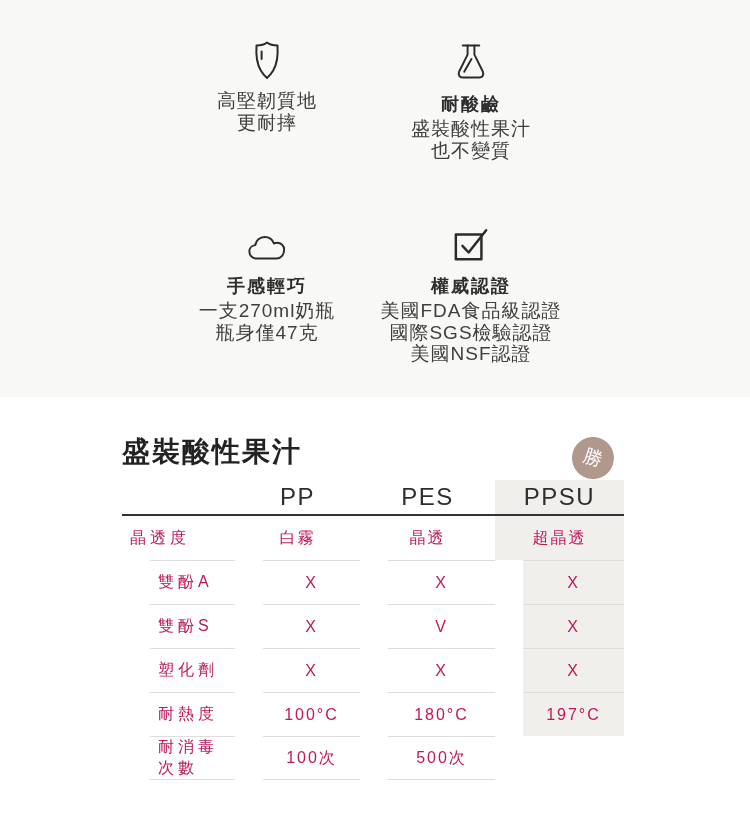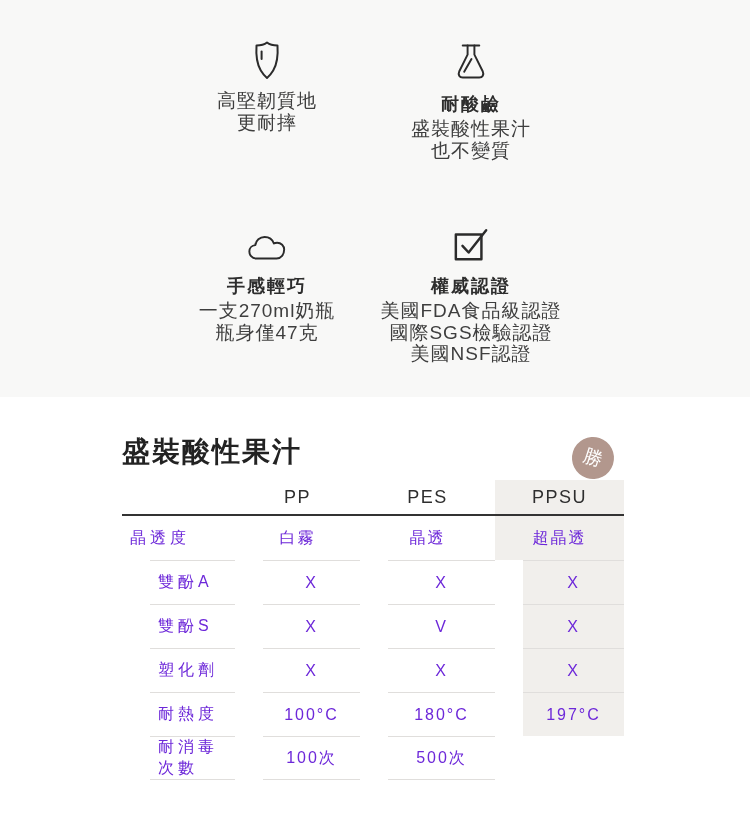--- a/index.html
+++ b/index.html
@@ -29,23 +29,23 @@
   .f-icon svg{stroke:var(--icon-stroke);fill:none;stroke-width:2;stroke-linecap:round;stroke-linejoin:round;}
   .f-title{margin:0;font-family:"DejaVu Serif","Liberation Serif",serif;font-weight:bold;font-size:18px;line-height:24px;letter-spacing:2px;color:var(--text-dark);}
   .f-lines{margin-top:3px;}
   .f-line{margin:4px;font-size:19px;line-height:17.5px;letter-spacing:1px;color:var(--text-body);}
 
   
   .table-wrap{position:absolute;left:122px;top:436px;width:502px;height:346px;}
   .t-title{margin:0;font-family:"DejaVu Serif","Liberation Serif",serif;font-weight:bold;font-size:28px;line-height:32px;letter-spacing:2px;color:#222222;}
   .badge{position:absolute;left:450px;top:1px;width:42px;height:42px;border-radius:50%;background:var(--badge-bg);color:var(--badge-text);display:flex;align-items:center;justify-content:center;font-size:19px;letter-spacing:0;transform:rotate(18deg);}
   .grid{position:absolute;left:0;top:44px;width:502px;display:grid;grid-template-columns:113px 125px 135px 129px;grid-template-rows:36px repeat(6,44px);}
-  .cell{display:flex;align-items:center;justify-content:center;font-size:16px;color:#6d28d9;letter-spacing:2px;}
+  .cell{display:flex;align-items:center;justify-content:center;font-size:16px;color:#be185d;letter-spacing:2px;}
   .cell.lab{justify-content:flex-start;padding-left:8px;letter-spacing:4px;box-sizing:border-box;}
-  .cell.hd{font-size:18px;letter-spacing:1.5px;color:#2e2e2e;border-bottom:2px solid var(--header-rule);}
+  .cell.hd{font-size:24px;letter-spacing:1.5px;color:#2e2e2e;border-bottom:2px solid var(--header-rule);}
   .cell.hl{background:var(--highlight-bg);}
   .cell.rt{border-top:1px solid var(--divider);margin-left:28px;}
   .cell.rb{border-bottom:1px solid var(--divider);}
 </style>
 </head>
 <body>
 
 <div class="page">
   <div class="top-strip"></div>
 

